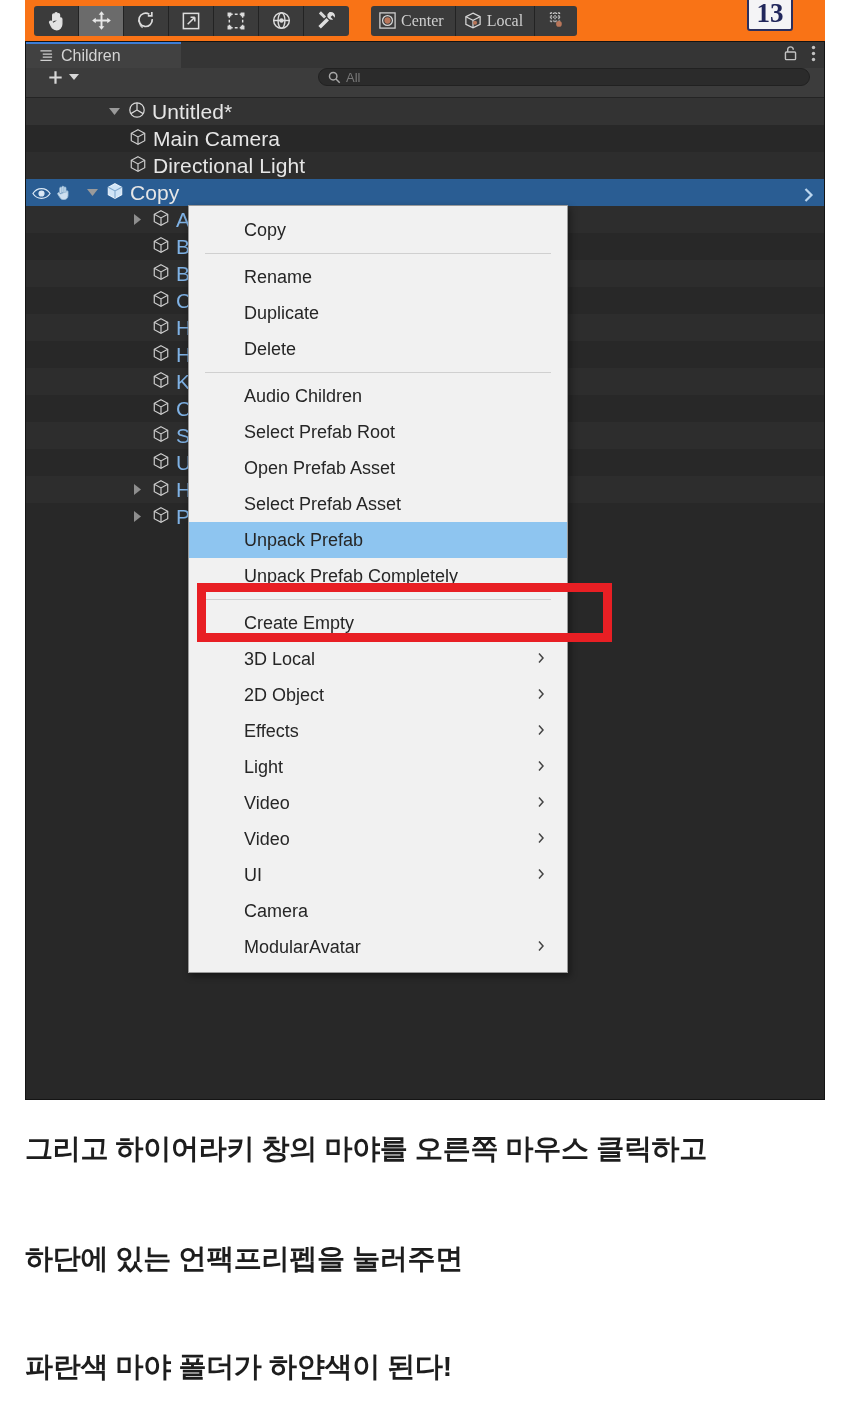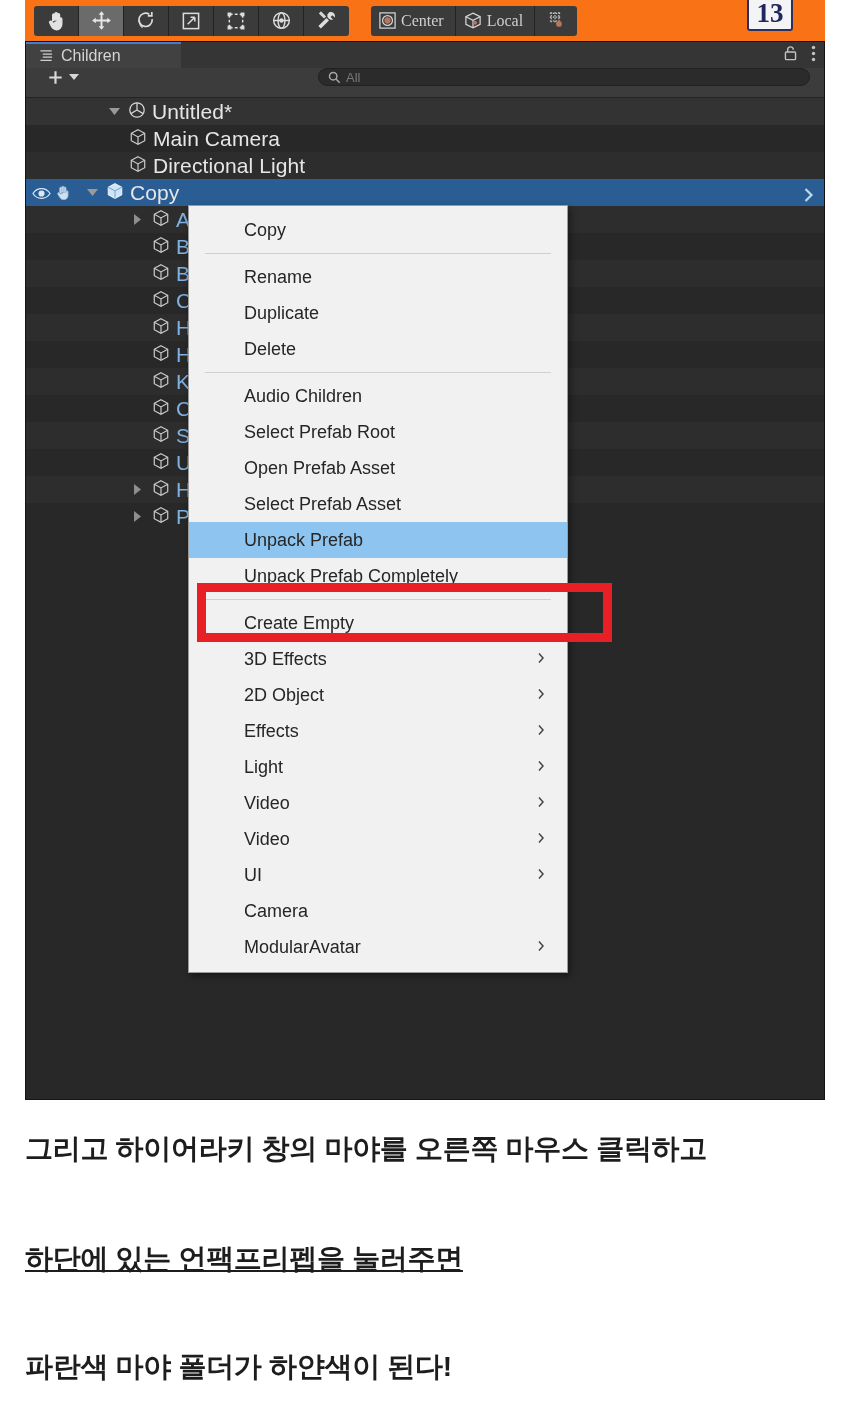--- a/index.html
+++ b/index.html
@@ -145,21 +145,21 @@
     pointer-events: none;
   }
 
   
   .caption {
     position: absolute; left: 25px;
     color: #1d1d1d; font-size: 28px; font-weight: bold;
     letter-spacing: -0.3px;
   }
   #cap1 { top: 1130px; }
-  #cap2 { top: 1240px; text-decoration: underline; }
+  #cap2 { top: 1240px; }
   #cap3 { top: 1348px; }
 </style>
 </head>
 <body>
 
 <div id="unity-shot">
 
   <div id="toolbar">
 
     <div class="tool-group">
@@ -523,21 +523,21 @@
           <span>Unpack Prefab</span>
         </div>
         <div class="mi">
           <span>Unpack Prefab Completely</span>
         </div>
         <div class="msep"></div>
         <div class="mi">
           <span>Create Empty</span>
         </div>
         <div class="mi">
-          <span>3D Effects</span>
+          <span>3D Local</span>
           <span class="mi-arrow"><svg width="8" height="12" viewBox="0 0 8 12" fill="none" stroke="#444" stroke-width="1.5">
               <path d="M2 1.5 6 6l-4 4.5"></path>
             </svg></span>
         </div>
         <div class="mi">
           <span>2D Object</span>
           <span class="mi-arrow"><svg width="8" height="12" viewBox="0 0 8 12" fill="none" stroke="#444" stroke-width="1.5">
               <path d="M2 1.5 6 6l-4 4.5"></path>
             </svg></span>
         </div>

